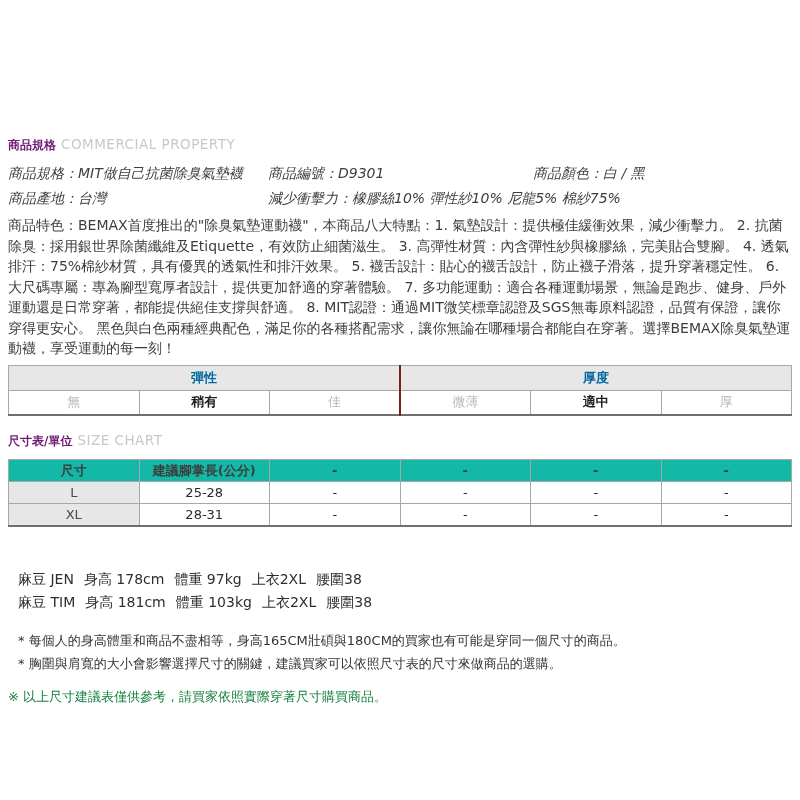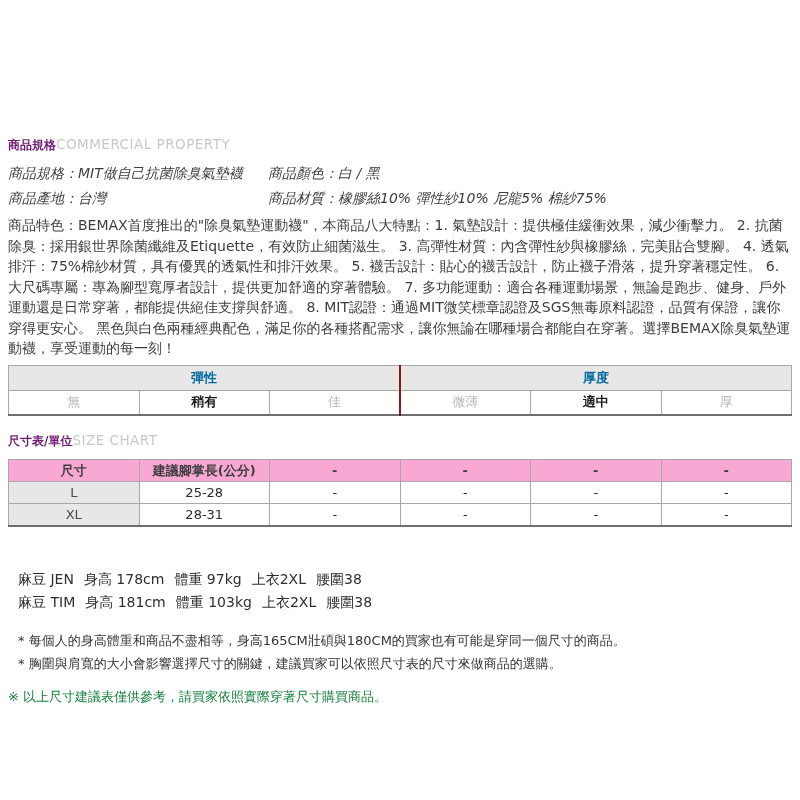--- a/index.html
+++ b/index.html
@@ -9,21 +9,21 @@
     background: #ffffff;
     font-family: "DejaVu Sans", sans-serif;
     color: #3d3d3d;
     overflow: hidden;
   }
   .content { padding: 134px 8px 0 8px; }
 
   
   .section-header { margin: 0; line-height: 19px; }
   .section-header .zh { font-size: 12px; font-weight: bold; color: #701a75; }
-  .section-header .en { font-size: 13.5px; color: #c8c8c8; letter-spacing: 0.5px; }
+  .section-header .en { font-size: 13.5px; color: #c8c8c8; margin-left: 5px; letter-spacing: 0.5px; }
 
   
   .spec-grid { margin-top: 6px; font-size: 14px; color: #3d3d3d; }
   .spec-row { display: flex; height: 25px; align-items: center; font-style: italic; }
   .spec-cell.c1 { width: 260px; }
   .spec-cell.c2 { width: 265px; }
   .spec-cell.c3 { flex: 1; }
   .spec-cell.wide { flex: 1; }
 
   
@@ -68,21 +68,21 @@
     border-bottom: 2px solid #6f6f6f;
   }
   .size-table td {
     border: 1px solid #a8a8a8;
     height: 22px;
     text-align: center;
     vertical-align: middle;
     padding: 0;
     color: #2a2a2a;
   }
-  .size-table td.hdr { background: #f9a8d4; color: #3d3d3d; font-weight: 600; }
+  .size-table td.hdr { background: #14b8a6; color: #3d3d3d; font-weight: 600; }
   .size-table td.rowhead { background: #e7e7e7; color: #4a4a4a; }
 
   .sect2 { margin-top: 14px; }
 
   
   .models { margin-top: 42px; padding-left: 10px; font-size: 14px; color: #2e2e2e; }
   .model-row { display: flex; gap: 10px; height: 23px; align-items: center; }
 
   
   .footnotes { margin-top: 14px; padding-left: 10px; font-size: 13px; color: #333333; }
@@ -94,25 +94,26 @@
 
 <div class="content">
 
   <div class="section-header">
     <span class="zh">商品規格</span><span class="en">COMMERCIAL PROPERTY</span>
   </div>
 
   <div class="spec-grid">
     <div class="spec-row">
       <div class="spec-cell c1">商品規格：MIT做自己抗菌除臭氣墊襪</div>
+      <div class="spec-cell c2">商品編號：D9301</div>
       <div class="spec-cell c3">商品顏色：白 / 黑</div>
     </div>
     <div class="spec-row">
       <div class="spec-cell c1">商品產地：台灣</div>
-      <div class="spec-cell wide">商品材質：橡膠絲10% 彈性紗10% 尼龍5% 棉紗75%</div>
+      <div class="spec-cell wide">減少衝擊力：橡膠絲10% 彈性紗10% 尼龍5% 棉紗75%</div>
     </div>
   </div>
 
   <div class="features">商品特色：BEMAX首度推出的"除臭氣墊運動襪"，本商品八大特點：1. 氣墊設計：提供極佳緩衝效果，減少衝擊力。 2. 抗菌除臭：採用銀世界除菌纖維及Etiquette，有效防止細菌滋生。 3. 高彈性材質：內含彈性紗與橡膠絲，完美貼合雙腳。 4. 透氣排汗：75%棉紗材質，具有優異的透氣性和排汗效果。 5. 襪舌設計：貼心的襪舌設計，防止襪子滑落，提升穿著穩定性。 6. 大尺碼專屬：專為腳型寬厚者設計，提供更加舒適的穿著體驗。 7. 多功能運動：適合各種運動場景，無論是跑步、健身、戶外運動還是日常穿著，都能提供絕佳支撐與舒適。 8. MIT認證：通過MIT微笑標章認證及SGS無毒原料認證，品質有保證，讓你穿得更安心。 黑色與白色兩種經典配色，滿足你的各種搭配需求，讓你無論在哪種場合都能自在穿著。選擇BEMAX除臭氣墊運動襪，享受運動的每一刻！</div>
 
   <table class="attr-table">
     <tbody>
       <tr>
         <td class="hdr" colspan="3">彈性</td>
         <td class="hdr split" colspan="3">厚度</td>

